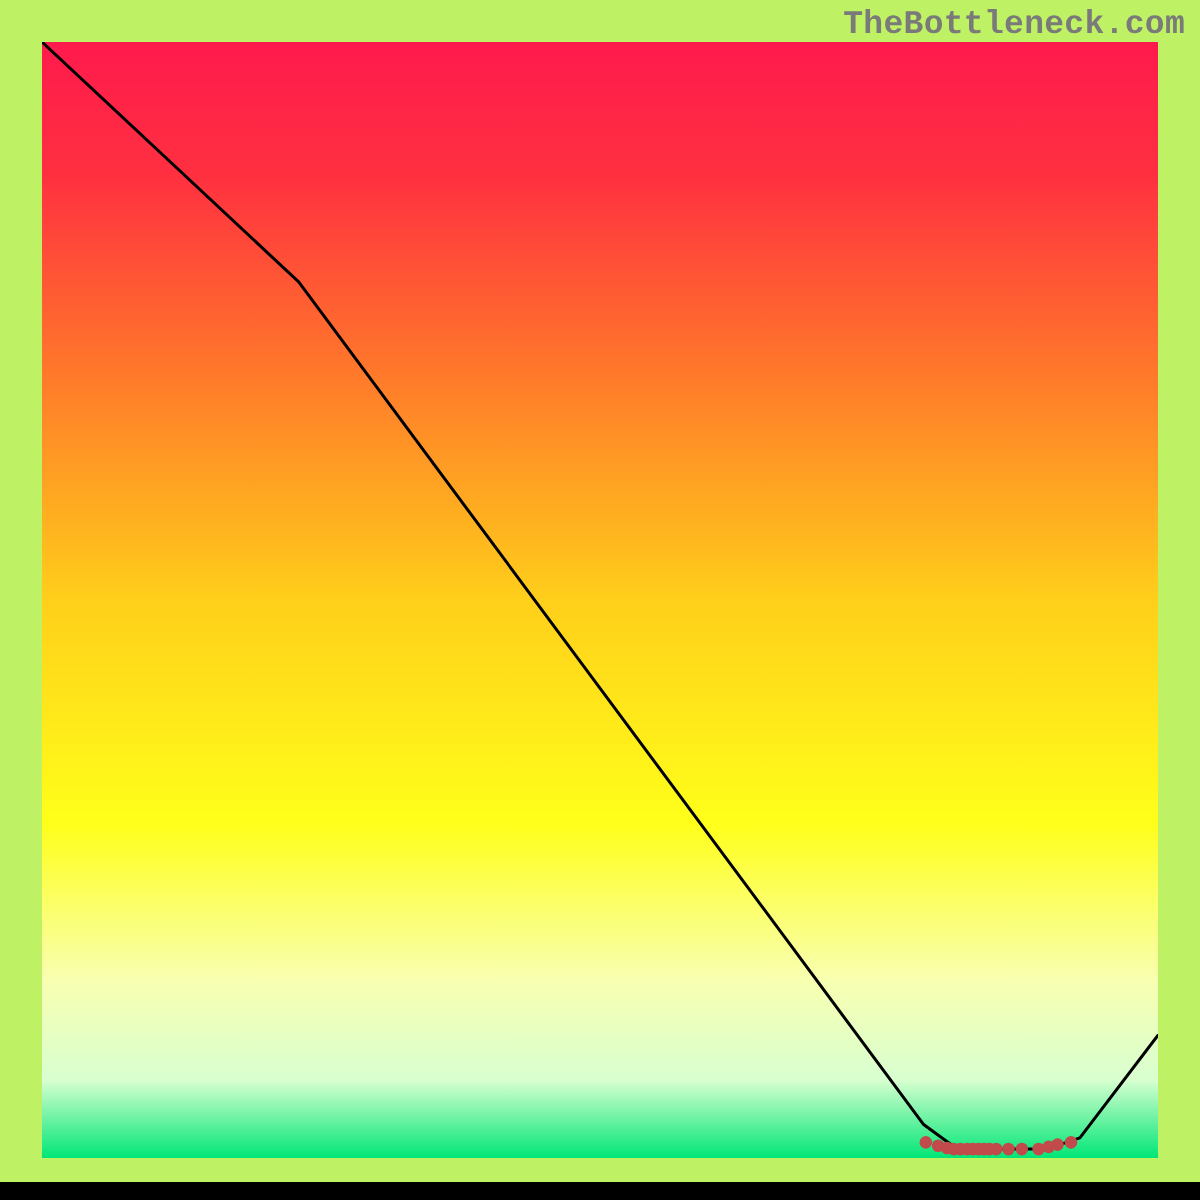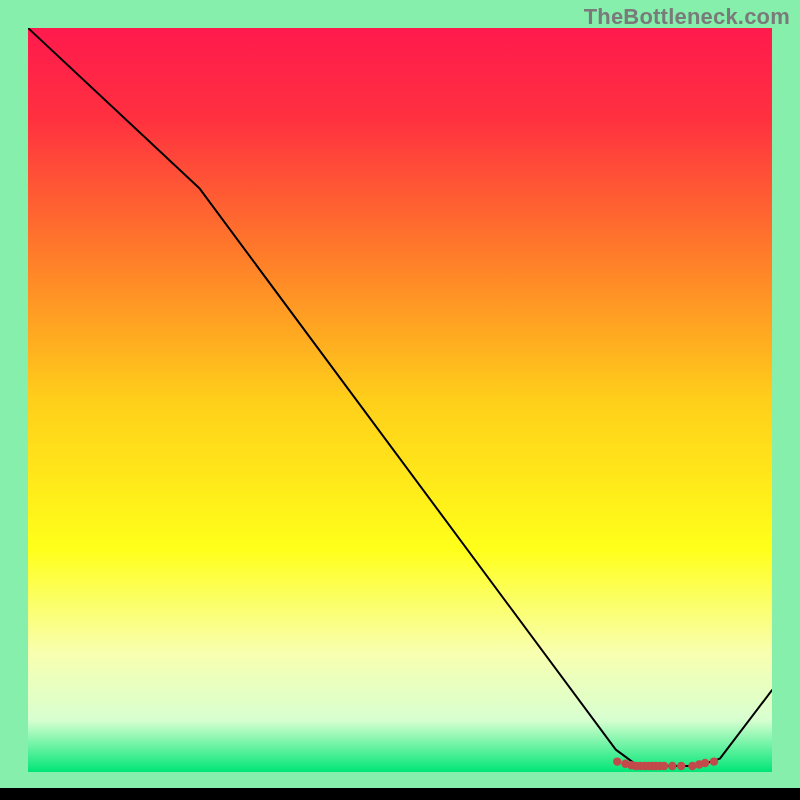--- a/index.html
+++ b/index.html
@@ -8,21 +8,22 @@
     width: 800px;
     height: 800px;
     background: #000;
     overflow: hidden;
     font-family: Arial, Helvetica, sans-serif;
   }
   .frame {
     position: relative;
     width: 800px;
     height: 788px;
-    background: #86efac;
+    background: #bef264;
+    font-family: Liberation Mono, monospace;
   }
   .attribution {
     position: absolute;
     top: 4px;
     right: 10px;
     font-size: 22px;
     font-weight: 600;
     color: #7a7a7a;
     letter-spacing: 0.2px;
   }

